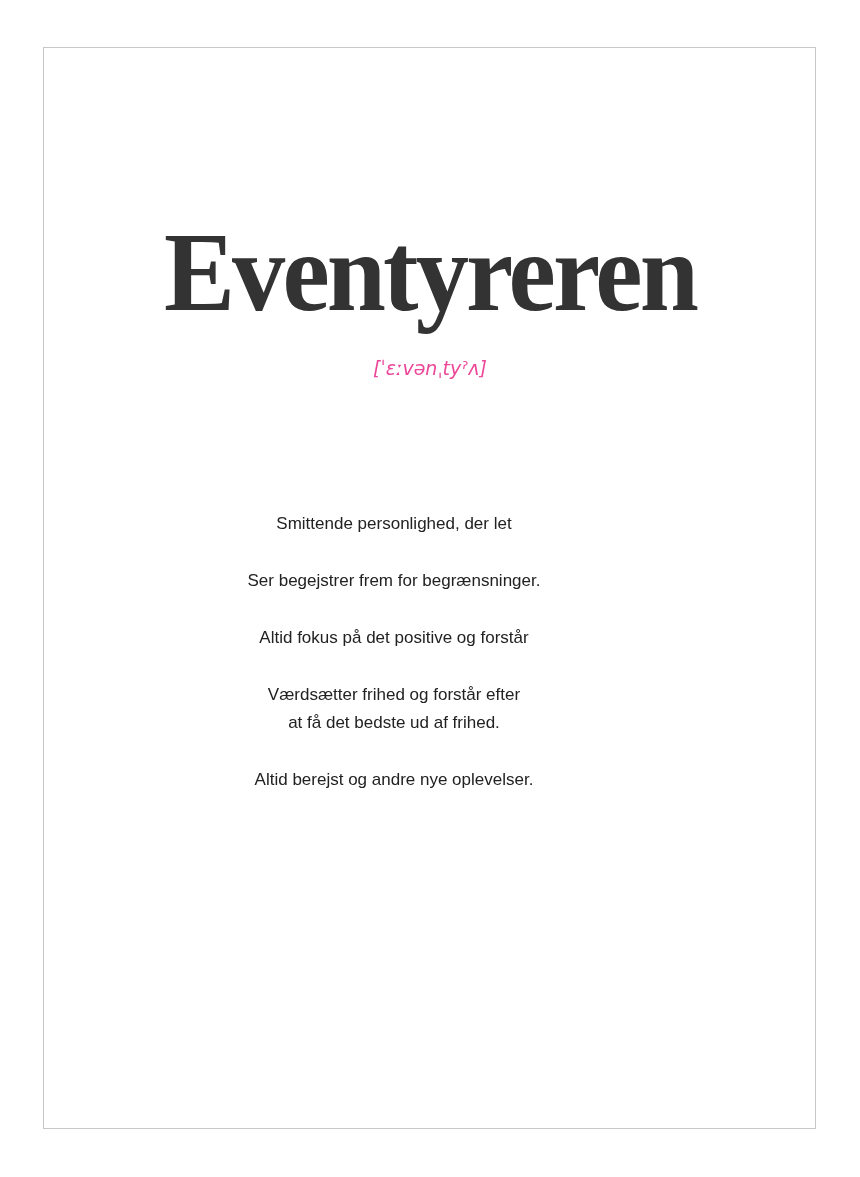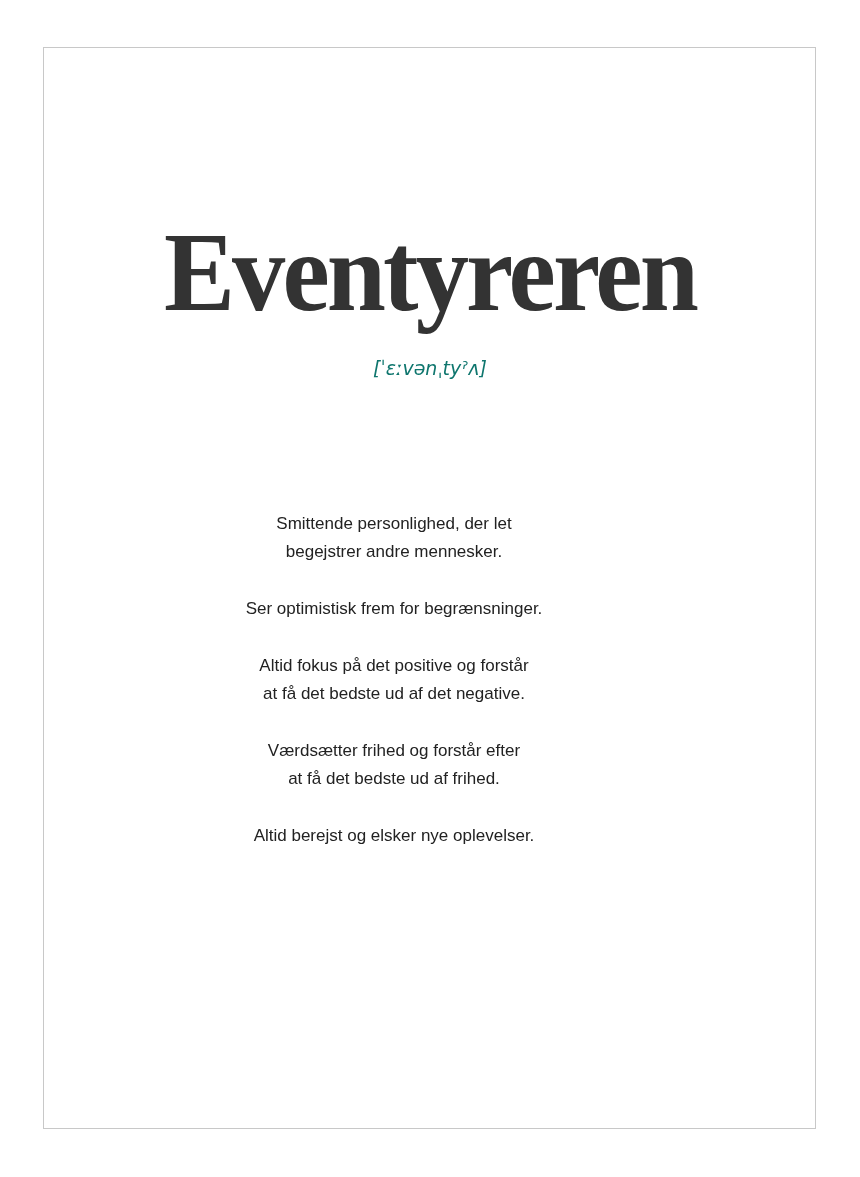--- a/index.html
+++ b/index.html
@@ -10,50 +10,48 @@
   }
   .title {
     position: absolute; left: 0; width: 860px; top: 212px; text-align: center;
     font-family: "Liberation Serif", "DejaVu Serif", serif; font-weight: bold;
     font-size: 112px; line-height: 120px; color: #333333; letter-spacing: -3px;
     transform: scaleX(0.95); transform-origin: 430px 0;
   }
   .phon {
     position: absolute; left: 0; width: 860px; top: 356px; text-align: center;
     font-family: "DejaVu Sans", sans-serif; font-style: italic;
-    font-size: 19px; line-height: 24px; color: #0f766e;
+    font-size: 19px; line-height: 24px; color: #ec4899;
   }
   .body {
     position: absolute; left: 0; width: 788px; top: 510px;
     font-family: "Liberation Sans", "DejaVu Sans", sans-serif;
     font-size: 17px; line-height: 28px; color: #222222; text-align: center;
   }
   .para { margin: 0 0 29px 0; }
   .para span { display: block; }
 </style>
 </head>
 <body>
 
 <div class="frame"></div>
 
 <div class="title">Eventyreren</div>
 <div class="phon">[ˈɛːvənˌtyˀʌ]</div>
 
 <div class="body">
   <p class="para">
     <span>Smittende personlighed, der let</span>
-    <span>begejstrer andre mennesker.</span>
   </p>
   <p class="para">
-    <span>Ser optimistisk frem for begrænsninger.</span>
+    <span>Ser begejstrer frem for begrænsninger.</span>
   </p>
   <p class="para">
     <span>Altid fokus på det positive og forstår</span>
-    <span>at få det bedste ud af det negative.</span>
   </p>
   <p class="para">
     <span>Værdsætter frihed og forstår efter</span>
     <span>at få det bedste ud af frihed.</span>
   </p>
   <p class="para">
-    <span>Altid berejst og elsker nye oplevelser.</span>
+    <span>Altid berejst og andre nye oplevelser.</span>
   </p>
 </div>
 
 </body></html>

